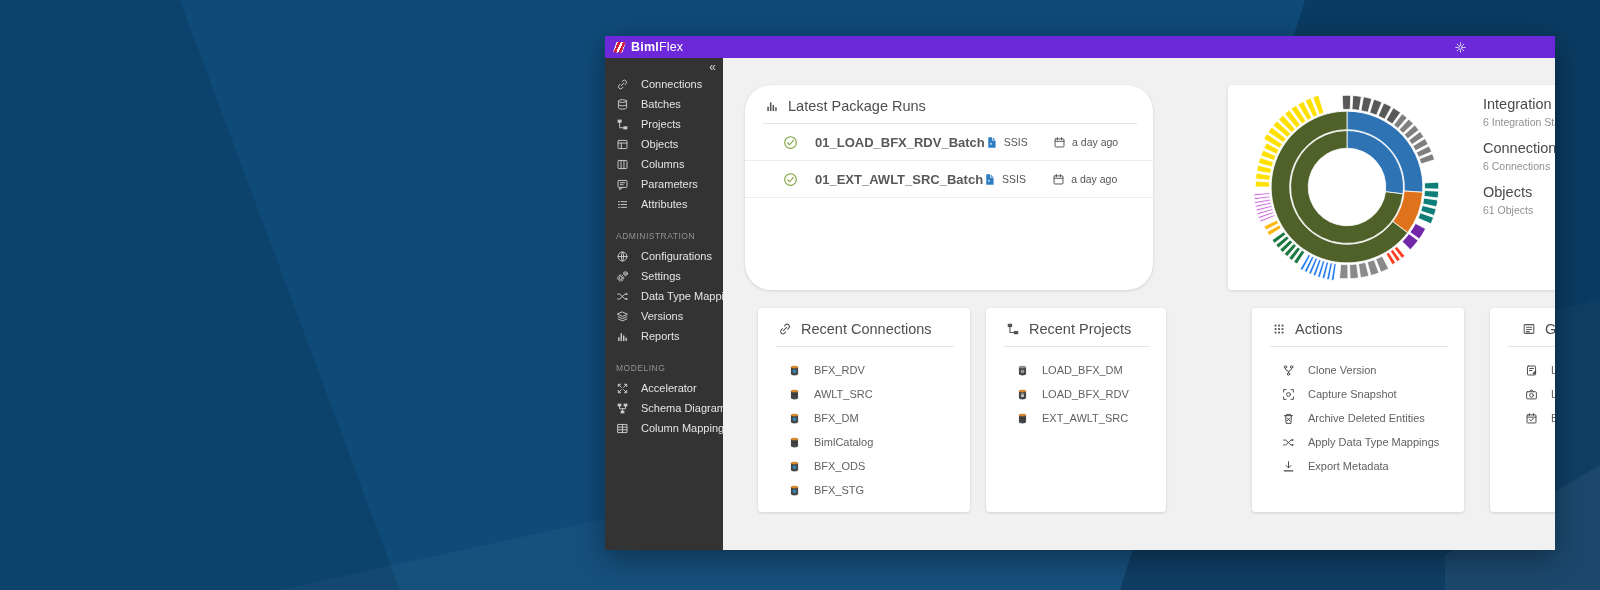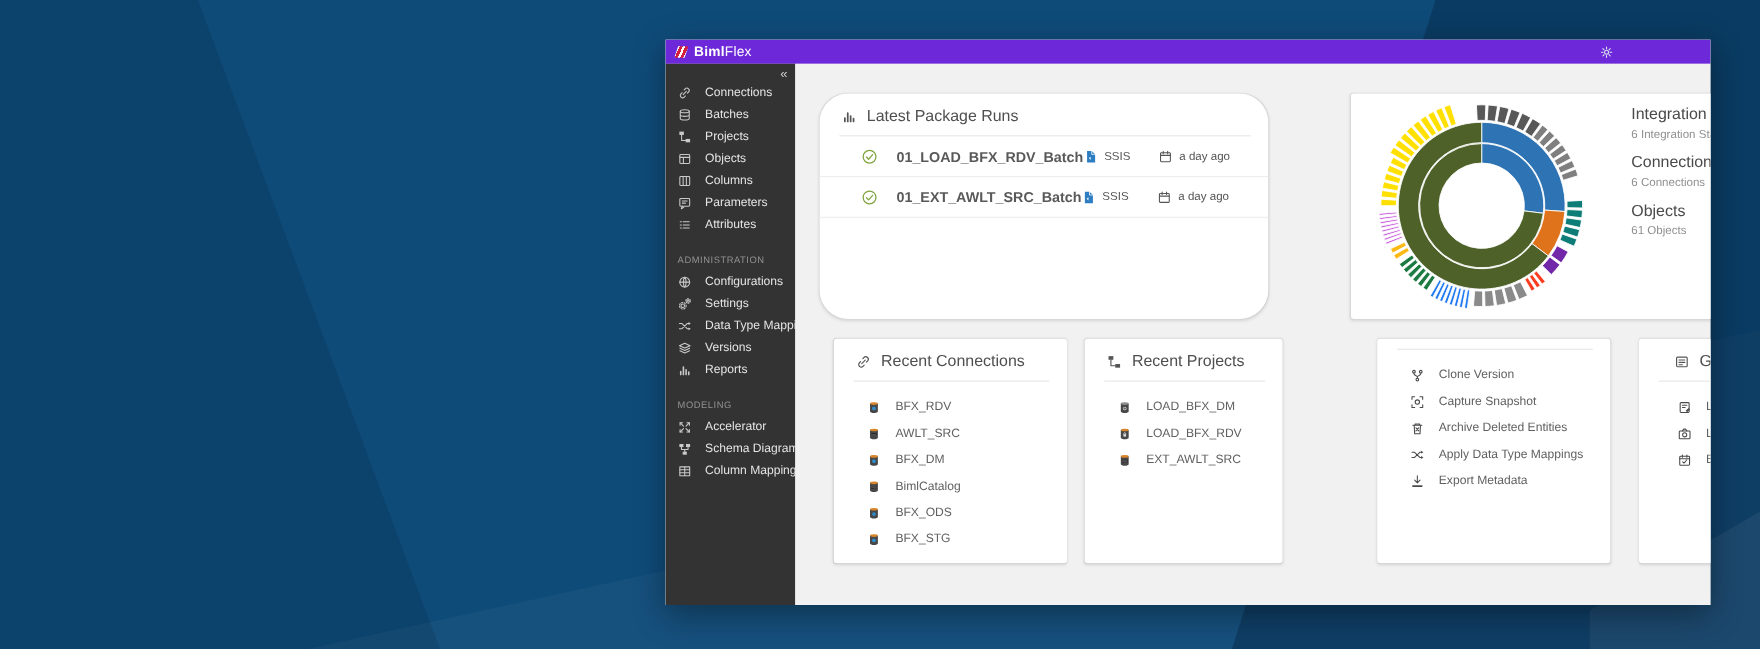--- a/index.html
+++ b/index.html
@@ -574,20 +574,38 @@
                 <rect x="5" y="7.3" width="6" height="3.2" rx=".7" fill="#1c1c1c" stroke="none"></rect>
                 <text x="8" y="9.9" font-size="2.7" fill="#fff" text-anchor="middle" font-family="sans-serif">SQL</text>
               </svg>
             </span>
           <span class="mini-label">EXT_AWLT_SRC</span>
         </div>
       </div>
     </div>
 
     <div class="card card-act">
+      <div class="card-header">
+        <span class="hd-ic">
+            <svg viewBox="0 0 16 16" fill="none" stroke="currentColor" stroke-width="1.2" stroke-linecap="round" stroke-linejoin="round">
+              <g fill="currentColor" stroke="none">
+                <rect x="3" y="3" width="2.1" height="2.1"></rect>
+                <rect x="7" y="3" width="2.1" height="2.1"></rect>
+                <rect x="11" y="3" width="2.1" height="2.1"></rect>
+                <rect x="3" y="7" width="2.1" height="2.1"></rect>
+                <rect x="7" y="7" width="2.1" height="2.1"></rect>
+                <rect x="11" y="7" width="2.1" height="2.1"></rect>
+                <rect x="3" y="11" width="2.1" height="2.1"></rect>
+                <rect x="7" y="11" width="2.1" height="2.1"></rect>
+                <rect x="11" y="11" width="2.1" height="2.1"></rect>
+              </g>
+            </svg>
+          </span>
+        <span class="card-title">Actions</span>
+      </div>
       <div class="hdr-line"></div>
       <div class="card-list">
         <div class="mini-item">
           <span class="mini-ic">
               <svg viewBox="0 0 16 16" fill="none" stroke="currentColor" stroke-width="1.2" stroke-linecap="round" stroke-linejoin="round">
                 <circle cx="4.2" cy="3.6" r="1.5"></circle>
                 <circle cx="11.8" cy="3.6" r="1.5"></circle>
                 <circle cx="8" cy="12.4" r="1.5"></circle>
                 <path d="M4.2 5.2v.8c0 2 3.8 1.6 3.8 3.6v1.3M11.8 5.2v.8c0 2-3.8 1.6-3.8 3.6"></path>
               </svg>

